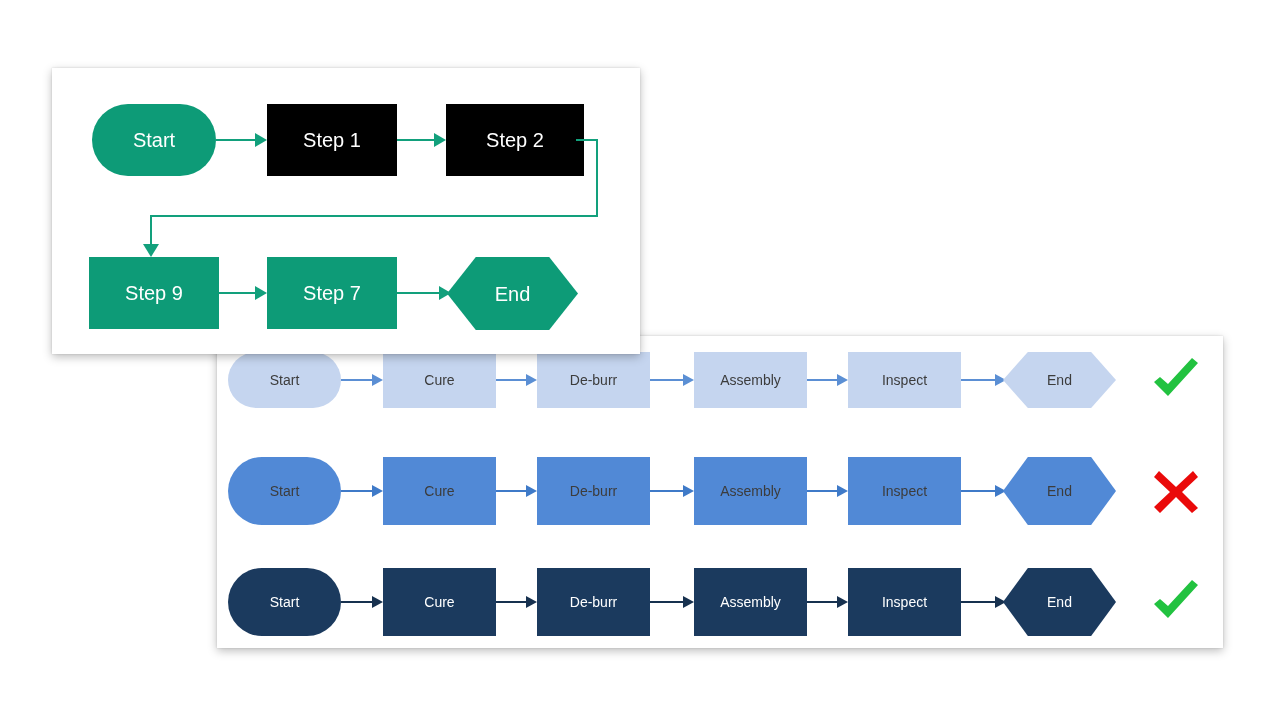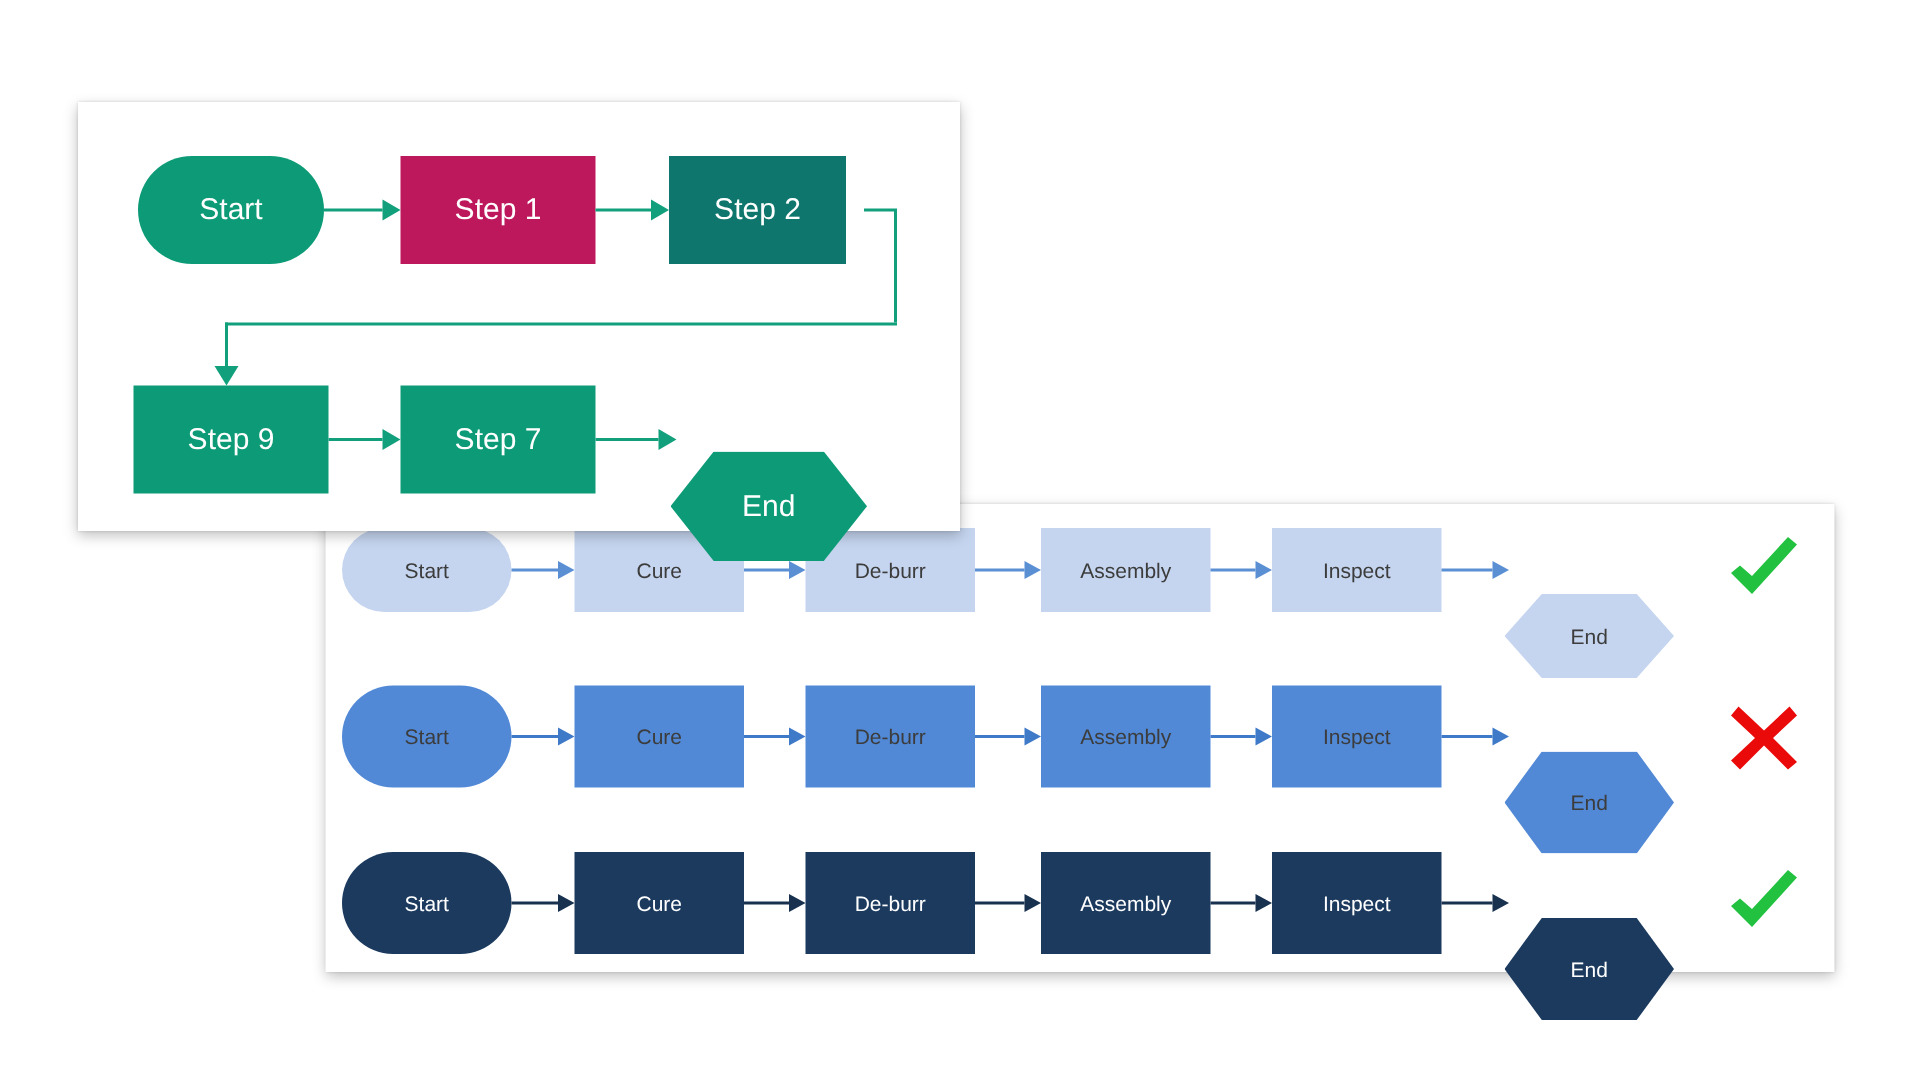--- a/index.html
+++ b/index.html
@@ -52,21 +52,20 @@
   }
   .node .label {
     display: block;
     line-height: 1;
   }
 
   .shape-rect   { border-radius: 0; }
   .shape-pill   { border-radius: 999px; }
   .shape-hex    {
     clip-path: polygon(22% 0%, 78% 0%, 100% 50%, 78% 100%, 22% 100%, 0% 50%);
-    margin-top: 44px;
   }
 
   
   .g-node {
     background: #0d9b77;
     color: #ffffff;
     font-size: 20px;
   }
   .g-line {
     position: absolute;
@@ -214,24 +213,24 @@
           </div>
         </div>
       </div>
   </div>
 
   <div class="panel" id="panel-top">
     <div id="top-content">
         <div class="node g-node shape-pill" style="left: 40px; top: 36px; width: 124px; height: 72px; background: rgb(13, 155, 119); color: rgb(255, 255, 255);">
           <span class="label">Start</span>
         </div>
-        <div class="node g-node shape-rect" style="left: 215px; top: 36px; width: 130px; height: 72px; background: #be185d; color: rgb(255, 255, 255);">
+        <div class="node g-node shape-rect" style="left: 215px; top: 36px; width: 130px; height: 72px; background: #000000; color: rgb(255, 255, 255);">
           <span class="label">Step 1</span>
         </div>
-        <div class="node g-node shape-rect" style="left: 394px; top: 36px; width: 118px; height: 72px; background: #0f766e; color: rgb(255, 255, 255);">
+        <div class="node g-node shape-rect" style="left: 394px; top: 36px; width: 138px; height: 72px; background: #000000; color: rgb(255, 255, 255);">
           <span class="label">Step 2</span>
         </div>
         <div class="node g-node shape-rect" style="left: 37px; top: 189px; width: 130px; height: 72px; background: rgb(13, 155, 119); color: rgb(255, 255, 255);">
           <span class="label">Step 9</span>
         </div>
         <div class="node g-node shape-rect" style="left: 215px; top: 189px; width: 130px; height: 72px; background: rgb(13, 155, 119); color: rgb(255, 255, 255);">
           <span class="label">Step 7</span>
         </div>
         <div class="node g-node shape-hex" style="left: 395px; top: 189px; width: 131px; height: 73px; background: rgb(13, 155, 119); color: rgb(255, 255, 255);">
           <span class="label">End</span>

